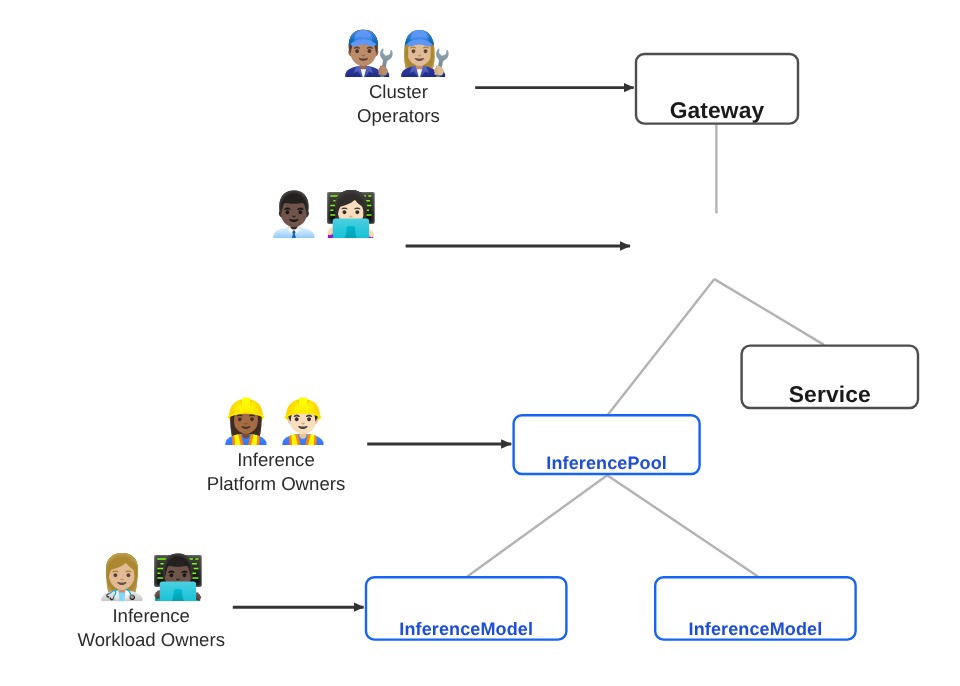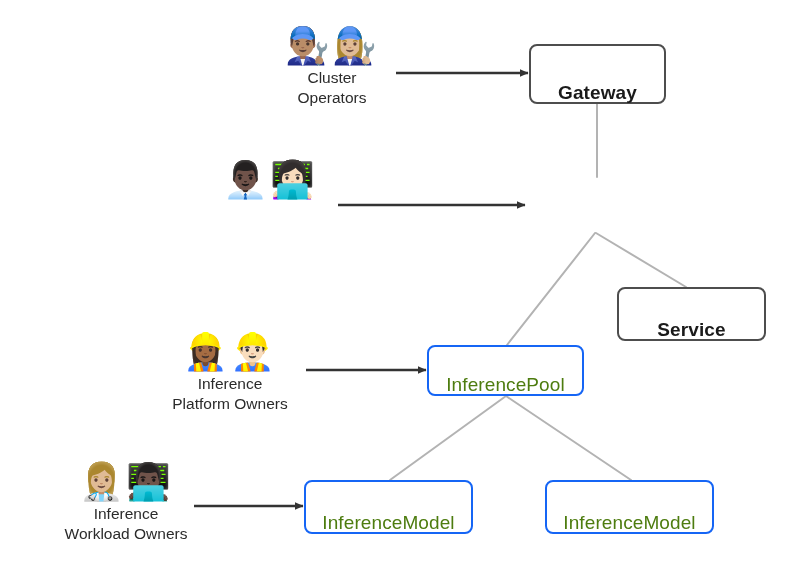--- a/index.html
+++ b/index.html
@@ -49,23 +49,23 @@
   }
   .node.dark .node-label {
     color: #1a1a1a;
     font-weight: bold;
     font-size: 19px;
   }
   .node.blue {
     border: 2.5px solid #1565f5;
   }
   .node.blue .node-label {
-    color: #4d7c0f;
-    font-weight: normal;
-    font-size: 19px;
+    color: #1d4ed8;
+    font-weight: bold;
+    font-size: 15px;
   }
 
   
   #node-gateway        { left: 529px; top: 44px;  width: 137px; height: 60px; }
   #node-httproute      { left: 526px; top: 177px; width: 142px; height: 56px; }
   #node-service        { left: 601px; top: 287px; width: 149px; height: 54px; margin-left: 16px; }
   #node-inferencepool  { left: 427px; top: 345px; width: 157px; height: 51px; }
   #node-inferencemodel-1 { left: 304px; top: 480px; width: 169px; height: 54px; }
   #node-inferencemodel-2 { left: 545px; top: 480px; width: 169px; height: 54px; }
 

